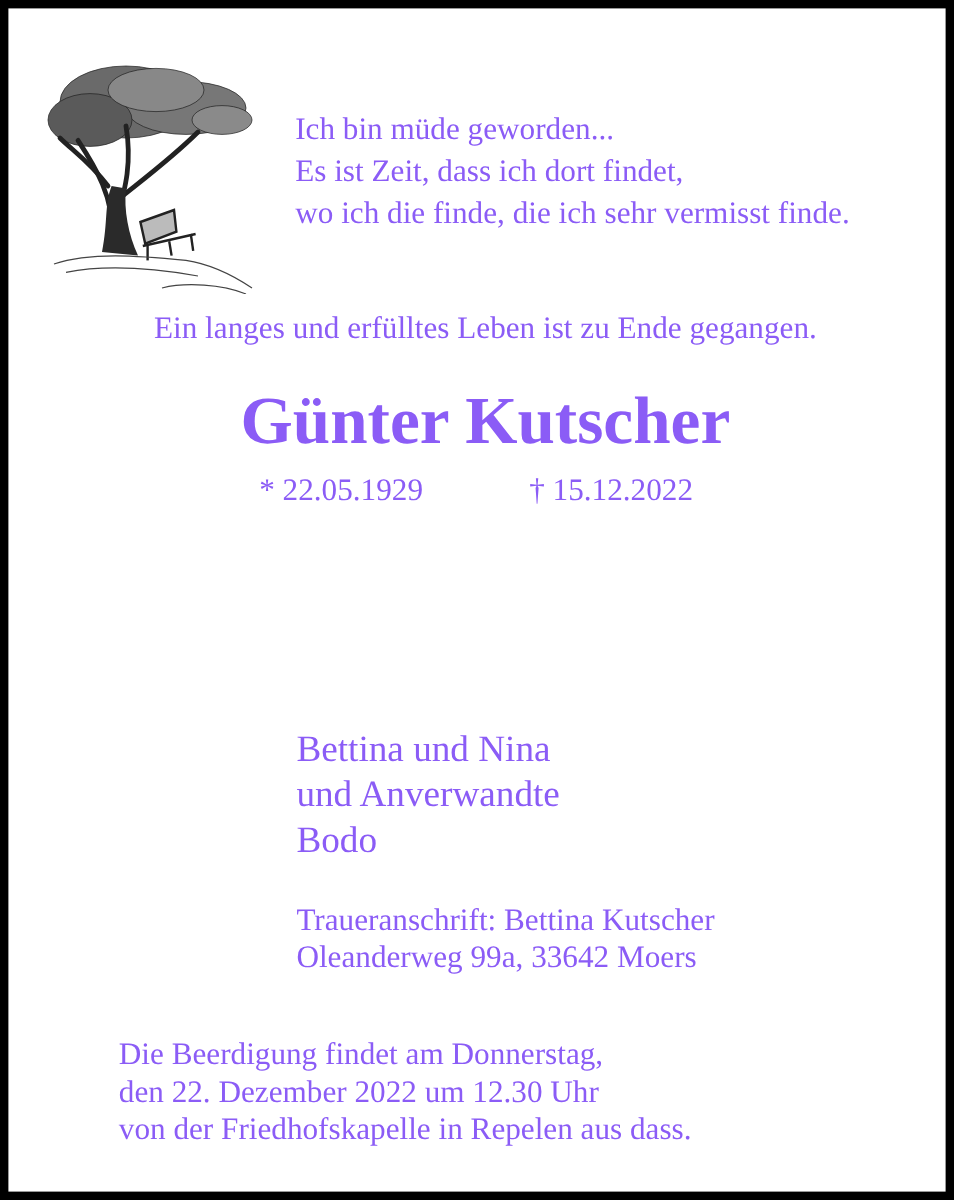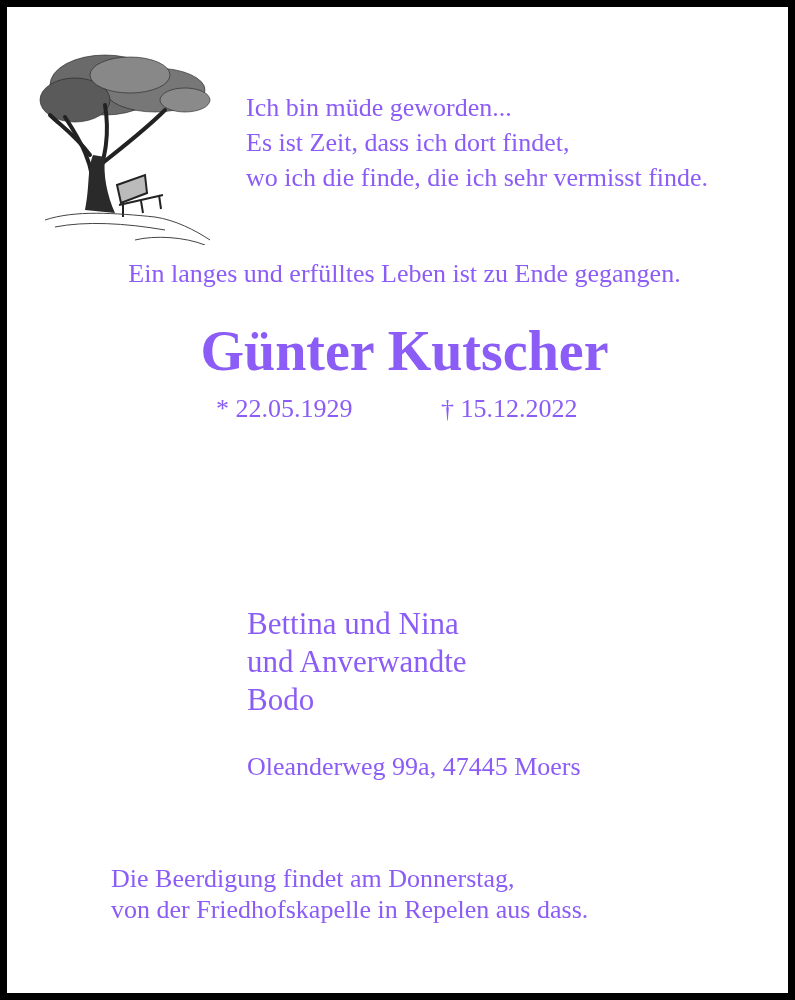--- a/index.html
+++ b/index.html
@@ -16,21 +16,21 @@
     .abs { position: absolute; white-space: nowrap; }
     .tree { position: absolute; left: 28px; top: 38px; width: 180px; height: 200px; }
     .poem { left: 239px; top: 83px; font-size: 26px; line-height: 35px; }
     .intro { left: 0; width: 795px; top: 250px; text-align: center; font-size: 26px; line-height: 34px; }
     .name { left: 0; width: 795px; top: 309px; text-align: center; font-size: 56px; font-weight: bold; line-height: 70px; }
     .born { left: 209px; top: 385px; font-size: 26px; line-height: 34px; }
     .died { left: 418px; top: 385px; font-size: 26px; line-height: 34px; margin-left: 16px; }
     .mourn-label { left: 240px; top: 526px; font-size: 26px; line-height: 34px; }
     .mourners { left: 240px; top: 558px; font-size: 31px; line-height: 38px; margin-top: 40px; }
     .address { left: 240px; top: 744px; font-size: 26px; line-height: 31px; }
-    .funeral { left: 92px; top: 856px; font-size: 26px; line-height: 31px; margin-left: 12px; }
+    .funeral { left: 92px; top: 856px; font-size: 26px; line-height: 31px; }
     .line { display: block; }
   </style>
 </head>
 <body>
 
 <div class="frame">
 
   <svg class="tree" viewBox="0 0 180 200">
 
     <g fill="#555" stroke="#222" stroke-width="0.6">
@@ -78,21 +78,23 @@
   <div class="abs born">* 22.05.1929</div>
   <div class="abs died">† 15.12.2022</div>
 
   <div class="abs mourners">
     <span class="line">Bettina und Nina</span>
     <span class="line">und Anverwandte</span>
     <span class="line">Bodo</span>
   </div>
 
   <div class="abs address">
-    <span class="line">Oleanderweg 99a, 47445 Moers</span>
+    <span class="line">Traueranschrift: Bettina Kutscher</span>
+    <span class="line">Oleanderweg 99a, 33642 Moers</span>
   </div>
 
   <div class="abs funeral">
     <span class="line">Die Beerdigung findet am Donnerstag,</span>
+    <span class="line">den 22. Dezember 2022 um 12.30 Uhr</span>
     <span class="line">von der Friedhofskapelle in Repelen aus dass.</span>
   </div>
 
 </div>
 
 </body></html>

